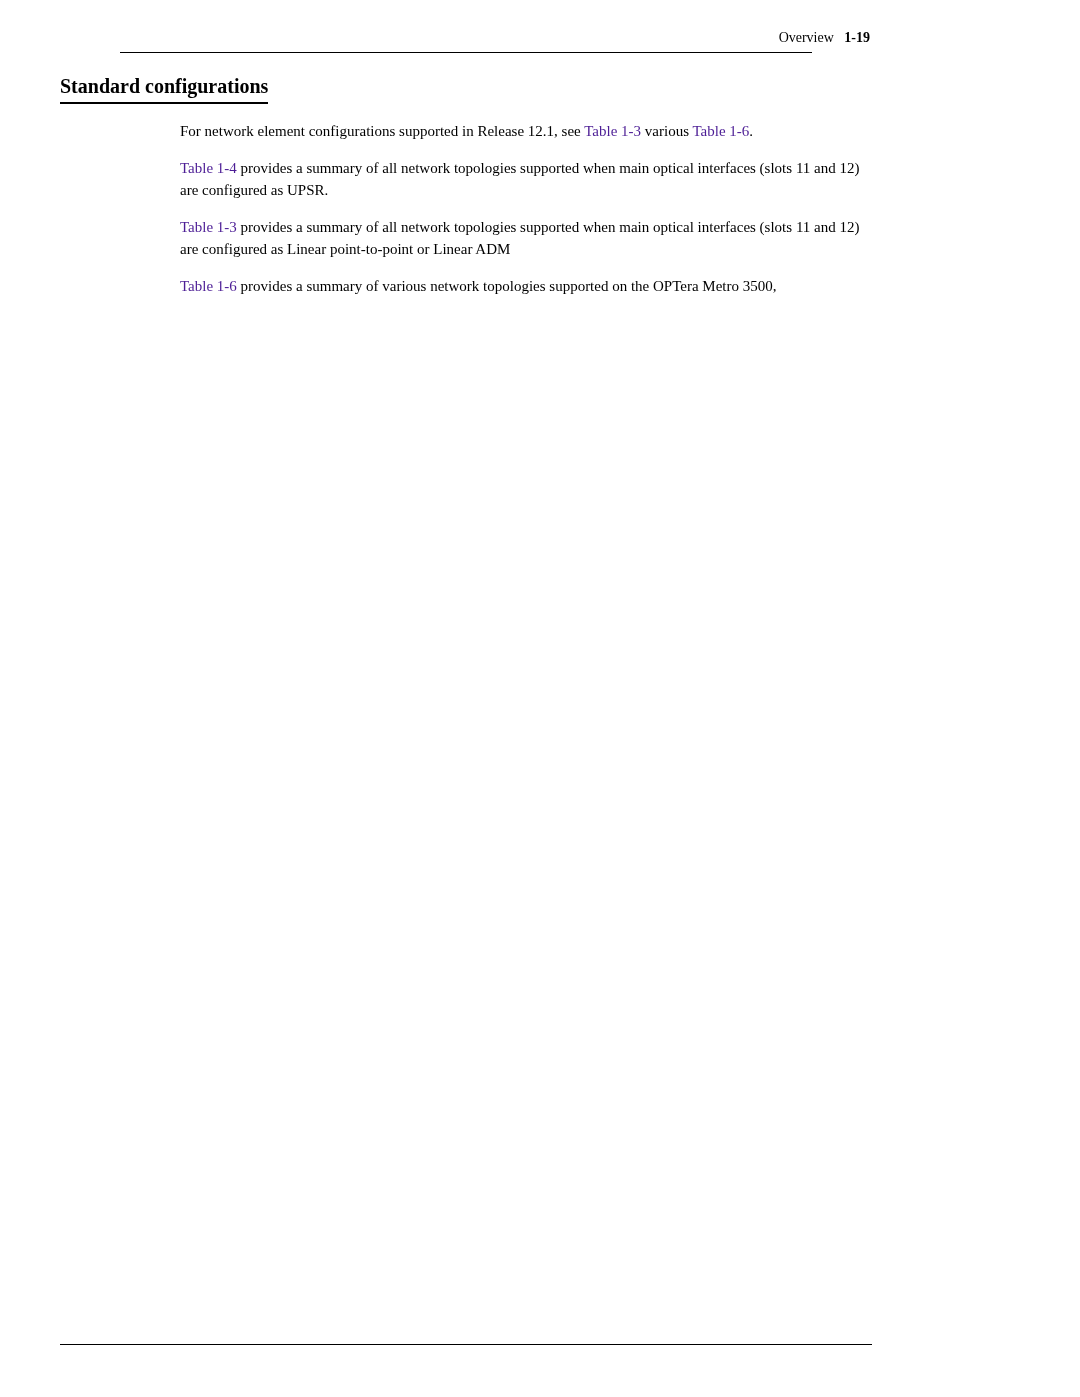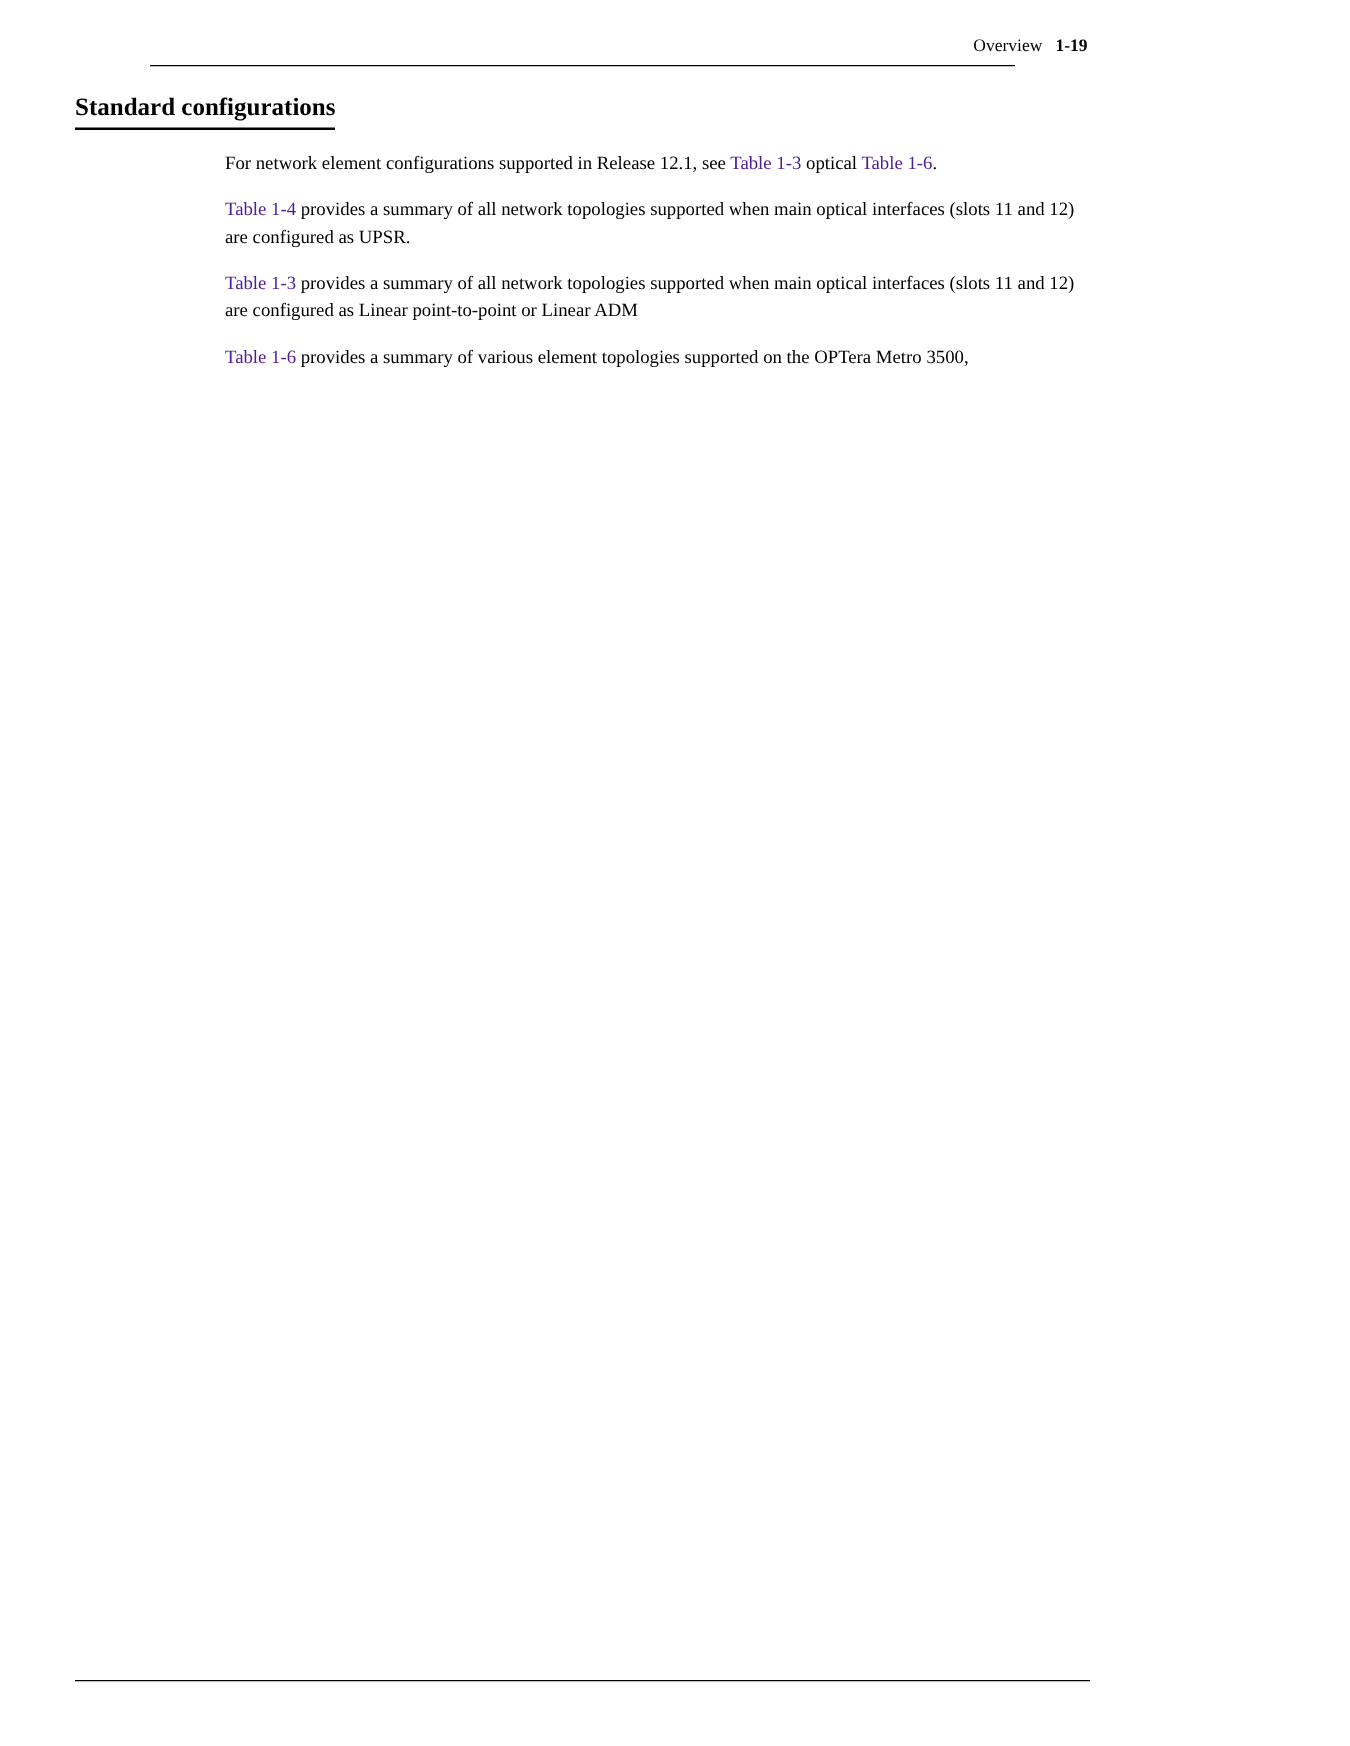--- a/index.html
+++ b/index.html
@@ -118,34 +118,34 @@
     <span class="page-num">1-19</span>
   </div>
 
   <div class="content-area">
 
     <div class="section-title">Standard configurations</div>
 
     <div class="indented-block">
 
       <p class="paragraph">
-        <span>For network element configurations supported in Release 12.1, see </span><a class="link">Table 1-3</a><span> optical </span><a class="link">Table 1-6</a><span>.</span>
+        <span>For network element configurations supported in Release 12.1, see </span><a class="link">Table 1-3</a><span> various </span><a class="link">Table 1-6</a><span>.</span>
       </p>
 
 
       <p class="paragraph">
         <a class="link">Table 1-4</a><span> provides a summary of all network topologies supported when main optical interfaces (slots 11 and 12) are configured as UPSR.</span>
       </p>
 
       <p class="paragraph">
         <a class="link">Table 1-3</a><span> provides a summary of all network topologies supported when main optical interfaces (slots 11 and 12) are configured as Linear point-to-point or Linear ADM</span>
       </p>
 
       <p class="paragraph">
-        <a class="link">Table 1-6</a><span> provides a summary of various element topologies supported on the OPTera Metro 3500,</span>
+        <a class="link">Table 1-6</a><span> provides a summary of various network topologies supported on the OPTera Metro 3500,</span>
       </p>
 
     </div>
   </div>
 
   <hr class="footer-rule">
 
 </div>
 
 </body></html>

